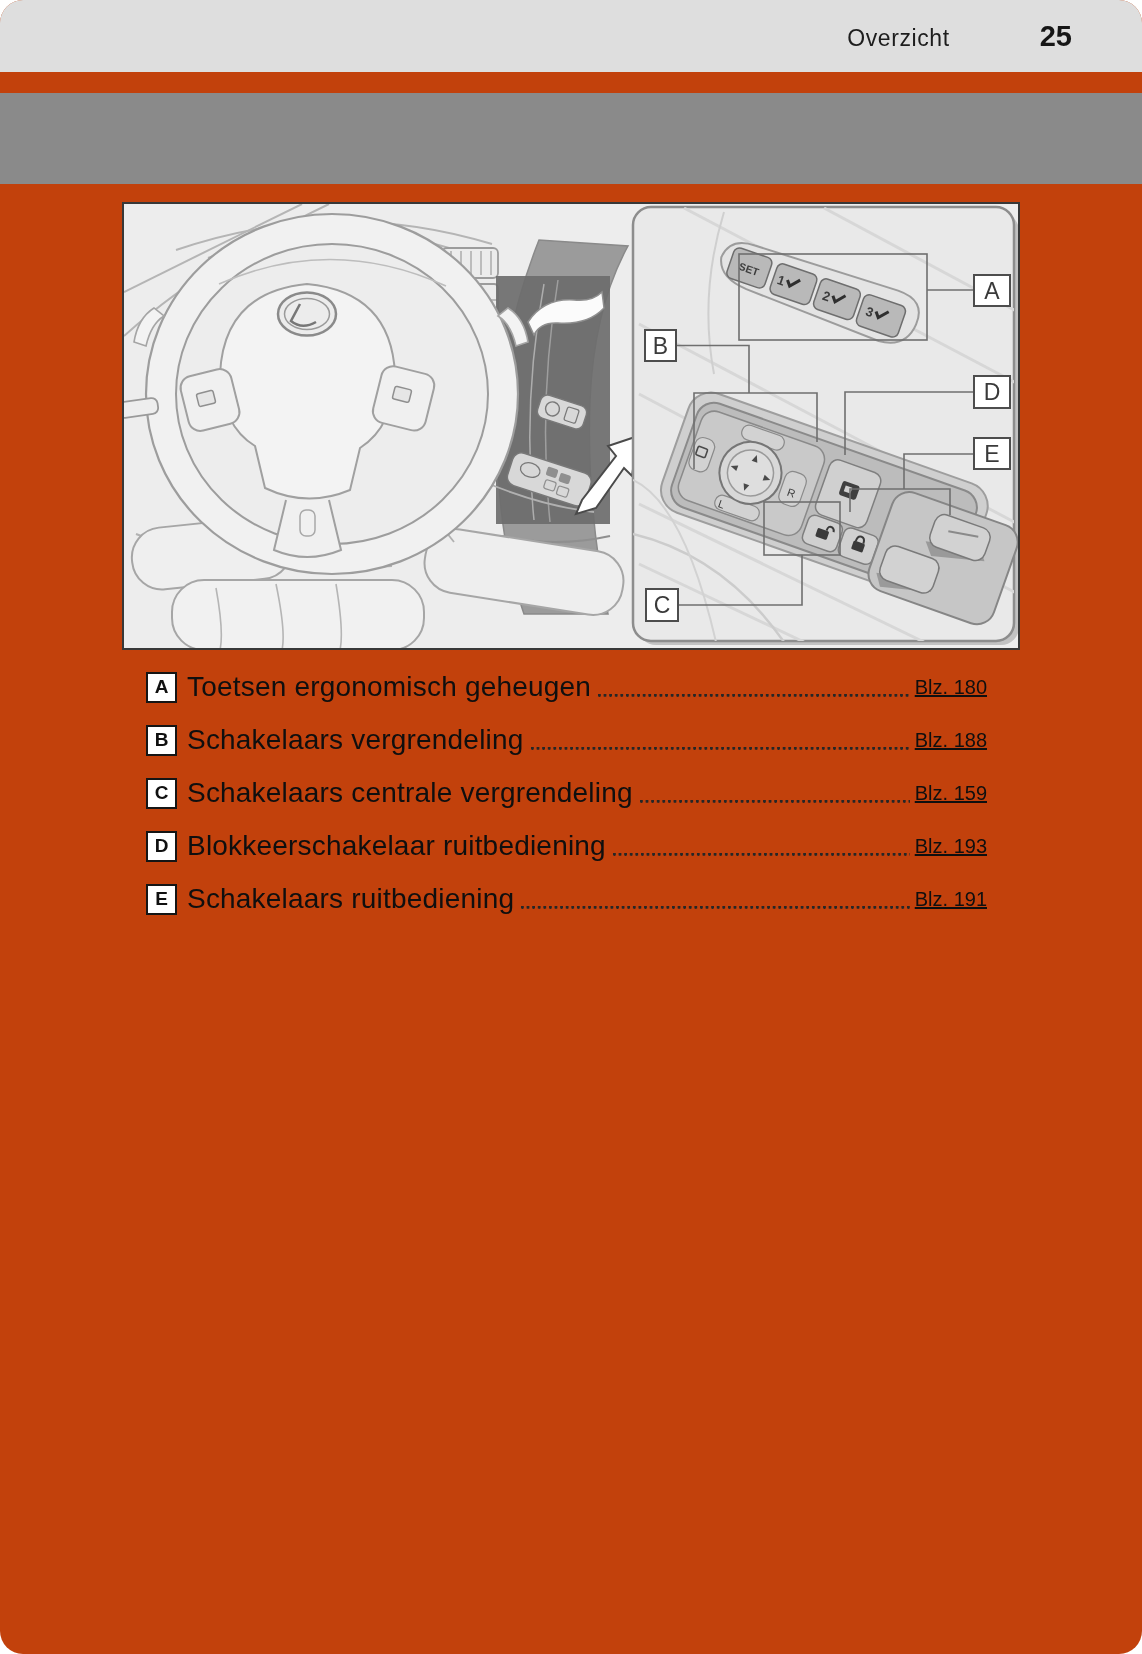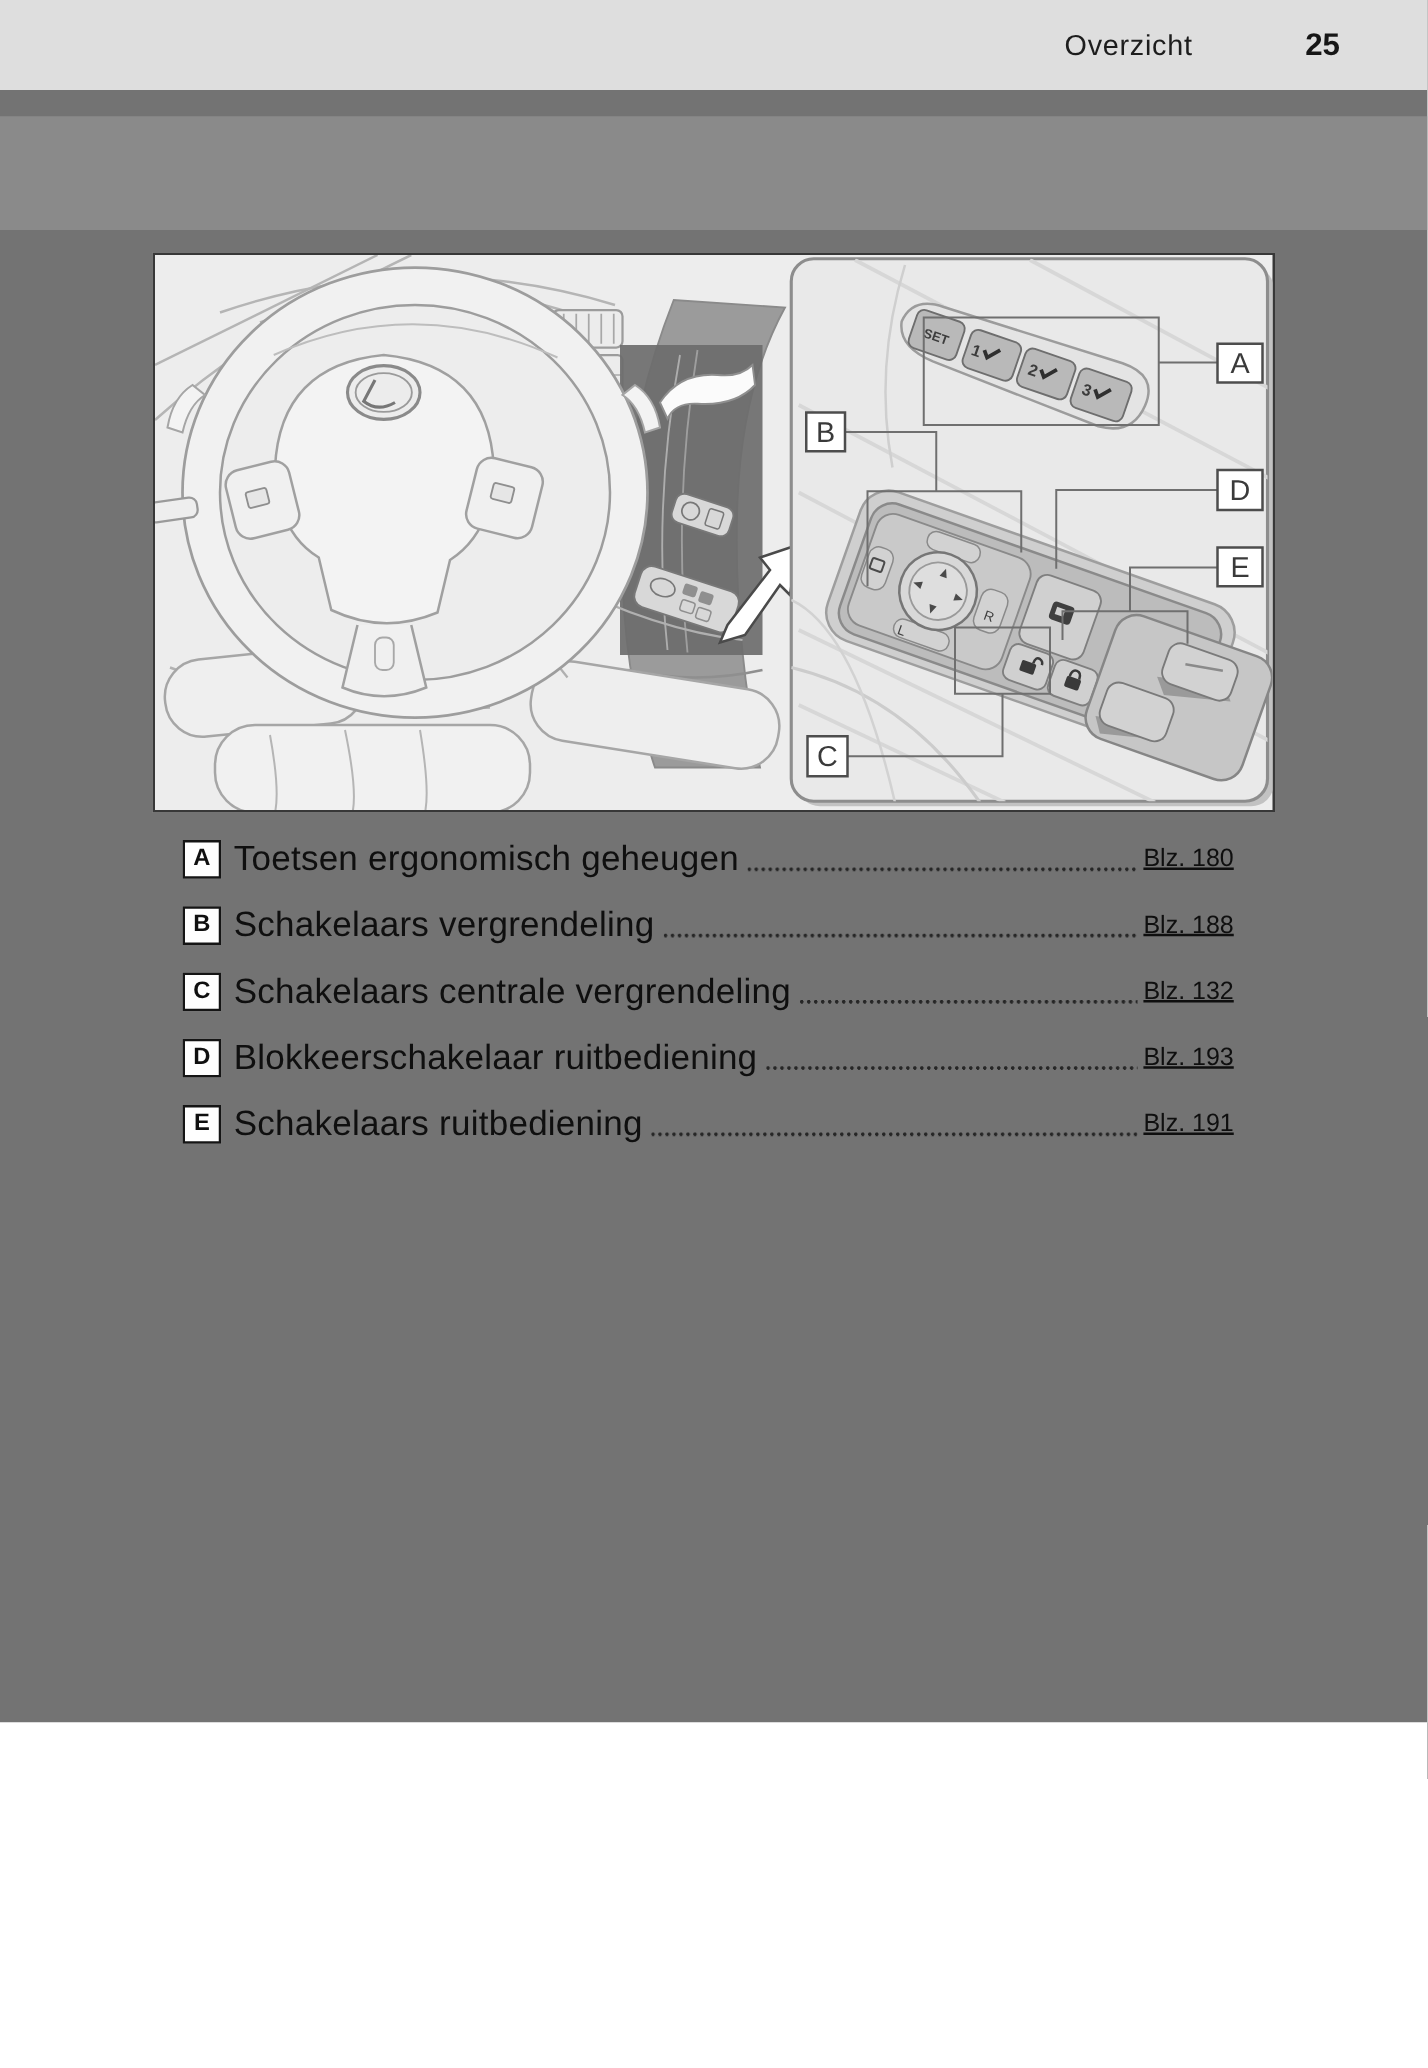--- a/index.html
+++ b/index.html
@@ -1,23 +1,23 @@
 <!DOCTYPE html>
 <html><head>
 <meta charset="utf-8">
 <style>
   html,body{margin:0;padding:0;background:#ffffff;}
-  .page{position:relative;width:1142px;height:1378px;background:#737373;overflow:hidden;
-        font-family:"Liberation Sans",sans-serif;color:#111;}
+  .page{position:relative;width:1142px;height:1654px;background:#c2410c;overflow:hidden;
+        font-family:"Liberation Sans",sans-serif;color:#111;border-radius:23px;}
   
   .header-bar{position:absolute;left:0;top:0;width:1142px;height:72px;background:#dedede;
               display:flex;justify-content:flex-end;align-items:baseline;
               padding:14px 70px 0 0;box-sizing:border-box;gap:90px;}
   .header-title{font-size:23px;letter-spacing:0.6px;color:#1d1d1d;line-height:44px;}
-  .page-number{font-size:25px;font-weight:700;color:#161616;line-height:44px;}
+  .page-number{font-size:29px;font-weight:700;color:#161616;line-height:44px;}
   
   .banner{position:absolute;left:0;top:93px;width:1142px;height:91px;background:#8a8a8a;}
   
   .figure{position:absolute;left:122px;top:202px;width:898px;height:448px;
           border:2px solid #383838;box-sizing:border-box;background:#ededed;}
   .figure svg{display:block;width:100%;height:100%;font-family:"Liberation Sans",sans-serif;}
   
   .legend-row{position:absolute;left:146px;width:841px;height:32px;display:flex;align-items:center;}
   .legend-letter{flex:0 0 auto;width:31px;height:31px;box-sizing:border-box;border:2px solid #151515;
                  background:#fff;display:flex;align-items:center;justify-content:center;
@@ -280,21 +280,21 @@
     <div class="legend-row" style="top:724px">
       <span class="legend-letter">B</span>
       <span class="legend-label">Schakelaars vergrendeling</span>
       <span class="legend-dots"></span>
       <span class="legend-page">Blz. 188</span>
     </div>
     <div class="legend-row" style="top:777px">
       <span class="legend-letter">C</span>
       <span class="legend-label">Schakelaars centrale vergrendeling</span>
       <span class="legend-dots"></span>
-      <span class="legend-page">Blz. 132</span>
+      <span class="legend-page">Blz. 159</span>
     </div>
     <div class="legend-row" style="top:830px">
       <span class="legend-letter">D</span>
       <span class="legend-label">Blokkeerschakelaar ruitbediening</span>
       <span class="legend-dots"></span>
       <span class="legend-page">Blz. 193</span>
     </div>
     <div class="legend-row" style="top:883px">
       <span class="legend-letter">E</span>
       <span class="legend-label">Schakelaars ruitbediening</span>

